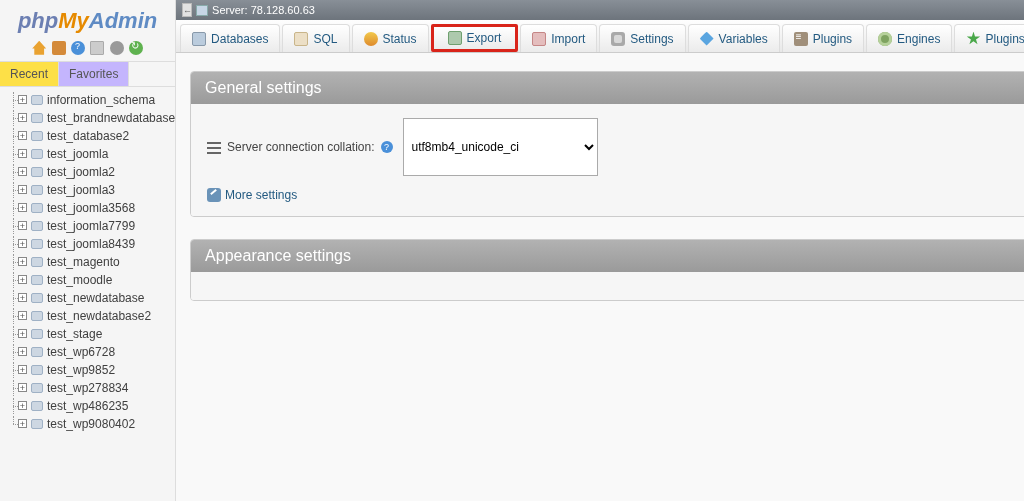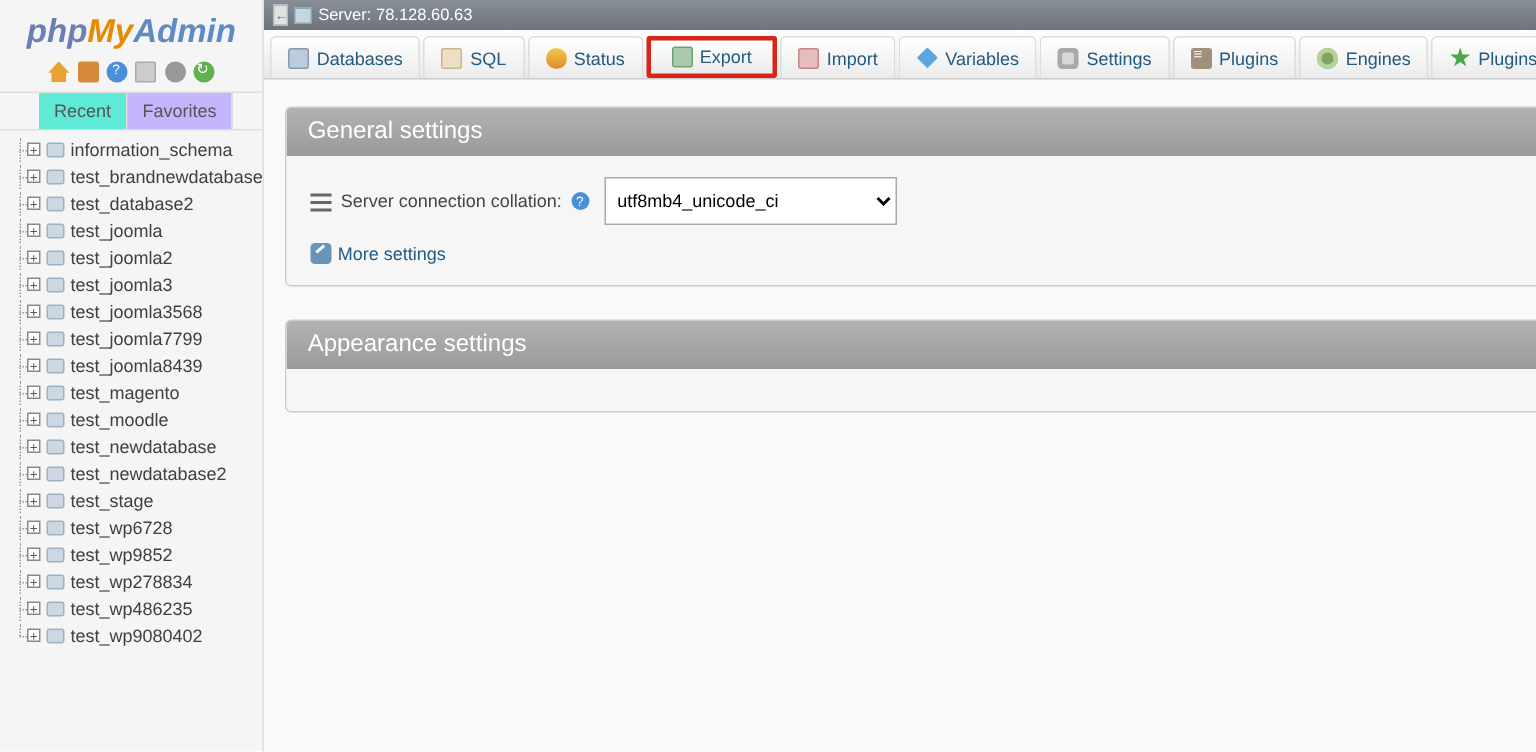--- a/index.html
+++ b/index.html
@@ -15,21 +15,21 @@
 .ic-home { background: #e9a231; border-radius: 2px; clip-path: polygon(50% 0, 100% 55%, 85% 55%, 85% 100%, 15% 100%, 15% 55%, 0 55%); }
 .ic-exit { background: #d48a3a; border-radius: 2px; }
 .ic-help { background: #4a90d9; border-radius: 50%; position: relative; }
 .ic-help::after { content: "?"; color: #fff; font-size: 9px; position: absolute; left: 4px; top: 0; }
 .ic-cog { background: #999; border-radius: 50%; }
 .ic-reload { background: #5fb24f; border-radius: 50%; position: relative; }
 .ic-reload::after { content: "↻"; color: #fff; font-size: 10px; position: absolute; left: 2px; top: -1px; }
 .ic-doc { background: #ccc; border: 1px solid #aaa; border-radius: 1px; }
 .dbtabs { display: flex; border-top: 1px solid #ddd; border-bottom: 1px solid #ddd; }
 .dbtabs div { flex: none; padding: 5px 10px; background: #c4b5fd; border-right: 1px solid #ddd; cursor: pointer; color: #555; }
-.dbtabs div.active { background: #5eead4; margin-left: 26px; }
+.dbtabs div.active { background: #fde047; }
 .dblist { flex: 1; overflow-y: auto; padding: 4px 0; }
 .dbitem { display: flex; align-items: center; padding: 1px 0 1px 8px; cursor: pointer; white-space: nowrap; }
 .tree-tee { display: inline-block; width: 10px; height: 16px; position: relative; }
 .tree-tee::before { content: ""; position: absolute; left: 5px; top: 0; bottom: 0; border-left: 1px dotted #999; }
 .tree-tee::after { content: ""; position: absolute; left: 5px; right: 0; top: 8px; border-top: 1px dotted #999; }
 .tree-last::before { bottom: 8px; }
 .plus { display: inline-block; width: 9px; height: 9px; border: 1px solid #888; background: #fff; font-size: 9px; line-height: 8px; text-align: center; color: #555; margin-right: 4px; }
 .plus::before { content: "+"; }
 .dbicon { display: inline-block; width: 12px; height: 10px; background: #cdd7e2; border: 1px solid #9fb1c5; border-radius: 2px; margin-right: 4px; }
 .dblabel { color: #404040; text-align: center; }
@@ -56,21 +56,21 @@
 .content { padding: 18px 14px; }
 .panel { margin-bottom: 22px; border: 1px solid #ccc; border-radius: 4px; background: #fff; overflow: hidden; }
 .panel-head { background: linear-gradient(#b2b2b2,#9a9a9a); color: #fff; font-size: 16px; padding: 7px 14px; }
 .panel-body { padding: 14px 16px; background: #f6f6f6; }
 .row { display: flex; align-items: center; margin-bottom: 12px; }
 .row-icon { width: 14px; height: 10px; display: inline-block; margin-right: 6px; position: relative; }
 .row-icon::before, .row-icon::after { content: ""; position: absolute; left: 0; right: 0; border-top: 2px solid #666; }
 .row-icon::before { top: 0; }
 .row-icon::after { top: 5px; box-shadow: 0 5px 0 #666; }
 .help-icon { width: 12px; height: 12px; border-radius: 50%; background: #4a90d9; color: #fff; font-size: 9px; line-height: 12px; text-align: center; display: inline-block; margin-left: 6px; cursor: pointer; }
-select { margin-left: 10px; font-size: 12px; padding: 7px 4px; width: 195px; border: 1px solid #aaa; background: #fff; }
+select { margin-left: 10px; font-size: 12px; padding: 20px 4px; width: 195px; border: 1px solid #aaa; background: #fff; }
 .more-row { display: flex; align-items: center; }
 .wrench { width: 14px; height: 14px; display: inline-block; margin-right: 4px; background: #6a93b8; border-radius: 3px; position: relative; }
 .wrench::after { content: ""; position: absolute; left: 3px; top: 3px; width: 7px; height: 2px; background: #fff; transform: rotate(-40deg); }
 .more-link { color: #235a81; cursor: pointer; }
 .empty-body { height: 18px; background: #f6f6f6; }
 </style>
 </head>
 <body>
 
 <div class="layout">
@@ -230,26 +230,26 @@
         </div>
         <div class="tab highlight">
           <span class="ticon ti-export"></span>
           <span>Export</span>
         </div>
         <div class="tab">
           <span class="ticon ti-import"></span>
           <span>Import</span>
         </div>
         <div class="tab">
+          <span class="ticon ti-settings"></span>
+          <span>Settings</span>
+        </div>
+        <div class="tab">
           <span class="ticon ti-var"></span>
           <span>Variables</span>
-        </div>
-        <div class="tab">
-          <span class="ticon ti-settings"></span>
-          <span>Settings</span>
         </div>
         <div class="tab">
           <span class="ticon ti-char"></span>
           <span>Plugins</span>
         </div>
         <div class="tab">
           <span class="ticon ti-eng"></span>
           <span>Engines</span>
         </div>
         <div class="tab">

